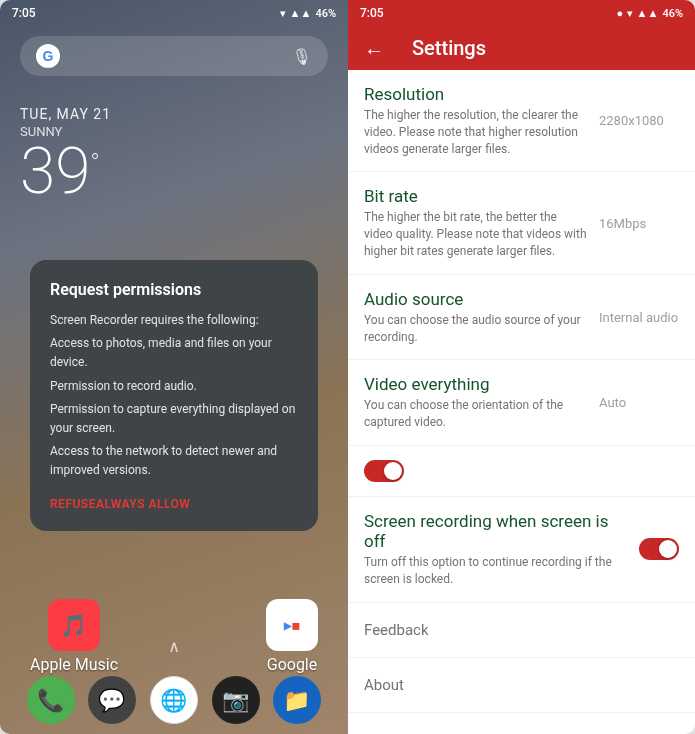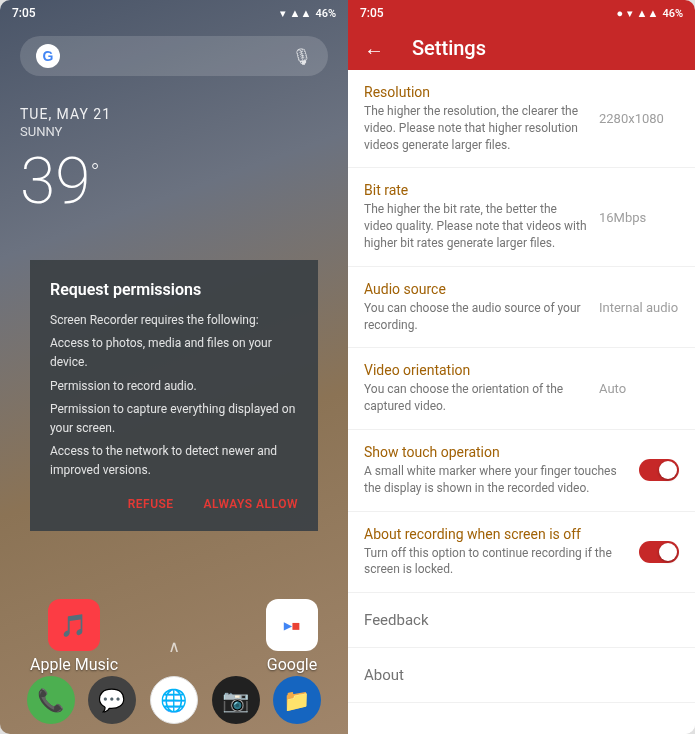--- a/index.html
+++ b/index.html
@@ -81,37 +81,37 @@
 
     .sunny-line {
       font-size: 13px;
       opacity: 0.8;
       margin-top: 2px;
     }
 
     .temp-line {
       font-size: 64px;
       font-weight: 200;
-      margin-top: 11px;
+      margin-top: 1px;
       line-height: 1;
     }
 
     .degree {
       font-size: 24px;
       vertical-align: super;
     }
 
     
     .permission-dialog {
       position: absolute;
       left: 30px;
       right: 30px;
       top: 260px;
       background: rgba(60, 65, 70, 0.95);
-      border-radius: 0;
+      border-radius: 16px;
       padding: 20px;
       color: white;
     }
 
     .dialog-title {
       font-size: 16px;
       font-weight: 600;
       margin-bottom: 12px;
     }
 
@@ -121,22 +121,21 @@
       opacity: 0.85;
       margin-bottom: 16px;
     }
 
     .dialog-body p {
       margin-bottom: 4px;
     }
 
     .dialog-buttons {
       display: flex;
-      justify-content: flex-end;
-      gap: 30px;
+      gap: 0;
     }
 
     .dialog-btn {
       font-size: 12px;
       font-weight: 600;
       color: #e53935;
       text-transform: uppercase;
       cursor: pointer;
       letter-spacing: 0.5px;
     }
@@ -261,22 +260,22 @@
       align-items: center;
       justify-content: space-between;
     }
 
     .settings-item-content {
       flex: 1;
       margin-right: 12px;
     }
 
     .settings-item-title {
-      font-size: 14px;
-      color: #a16207;
+      font-size: 17px;
+      color: #14532d;
       font-weight: 400;
       margin-bottom: 3px;
     }
 
     .settings-item-desc {
       font-size: 12px;
       color: #757575;
       line-height: 1.4;
     }
 
@@ -440,41 +439,37 @@
     <div class="settings-item">
       <div class="settings-item-content">
         <div class="settings-item-title">Audio source</div>
         <div class="settings-item-desc">You can choose the audio source of your recording.</div>
       </div>
       <div class="settings-item-value">Internal audio</div>
     </div>
 
     <div class="settings-item">
       <div class="settings-item-content">
-        <div class="settings-item-title">Video orientation</div>
+        <div class="settings-item-title">Video everything</div>
         <div class="settings-item-desc">You can choose the orientation of the captured video.</div>
       </div>
       <div class="settings-item-value">Auto</div>
     </div>
 
     <div class="settings-item">
-      <div class="settings-item-content">
-        <div class="settings-item-title">Show touch operation</div>
-        <div class="settings-item-desc">A small white marker where your finger touches the display is shown in the recorded video.</div>
-      </div>
       <div class="toggle">
         <div class="toggle-track">
           <div class="toggle-thumb"></div>
         </div>
       </div>
     </div>
 
     <div class="settings-item">
       <div class="settings-item-content">
-        <div class="settings-item-title">About recording when screen is off</div>
+        <div class="settings-item-title">Screen recording when screen is off</div>
         <div class="settings-item-desc">Turn off this option to continue recording if the screen is locked.</div>
       </div>
       <div class="toggle">
         <div class="toggle-track">
           <div class="toggle-thumb"></div>
         </div>
       </div>
     </div>
 
     <div class="settings-simple">

